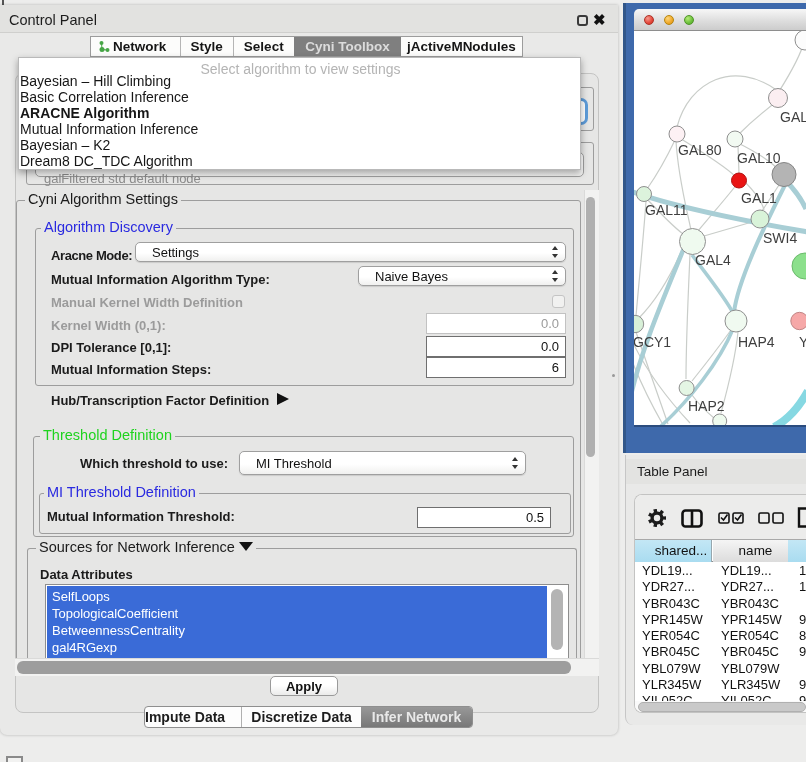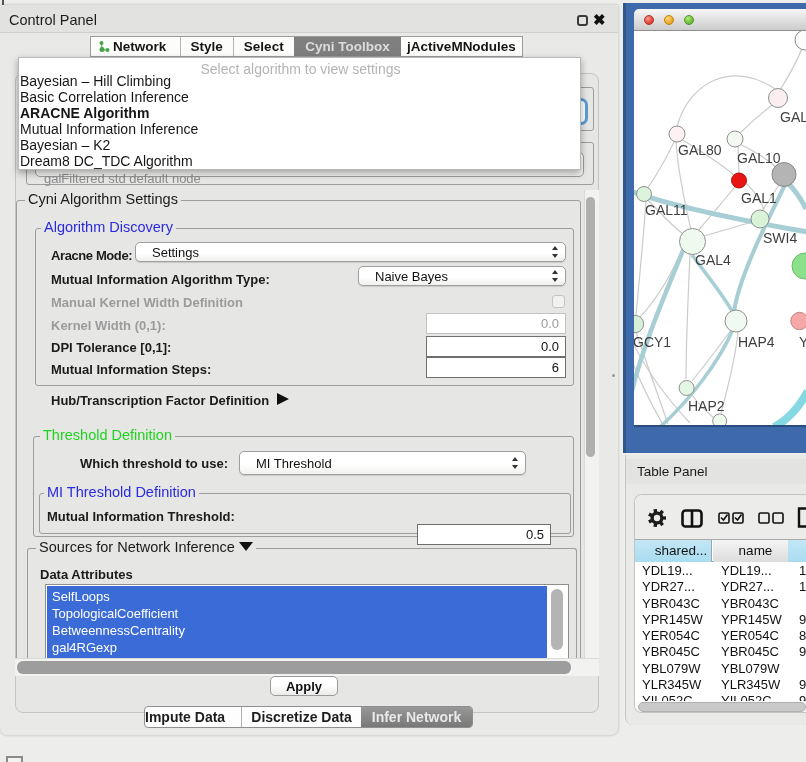--- a/index.html
+++ b/index.html
@@ -78,21 +78,21 @@
       <div class="combo" style="left:224px;top:261px;width:287px;height:24px;">
           <span class="ctext">MI Threshold</span>
         <svg class="updown" viewBox="0 0 8 14">
             <path d="M1 5 L4 1 L7 5 Z M1 9 L4 13 L7 9 Z" fill="#333"></path>
           </svg>
       </div>
       <div class="groupbox" style="left:24px;top:303px;width:532px;height:41px;">
         <span class="glabel" style="left:4px;color:#2a2ae0;">MI Threshold Definition</span>
       </div>
       <div class="abs b13" style="left:32px;top:319px;">Mutual Information Threshold:</div>
-      <div class="field" style="left:402px;top:334px;width:134px;height:21px;">0.5</div>
+      <div class="field" style="left:402px;top:317px;width:134px;height:21px;">0.5</div>
 
       <div class="groupbox" style="left:12px;top:358px;width:550px;height:220px;border-bottom:none;">
         <span class="glabel" style="left:8px;color:#1b1b1b;">Sources for Network Inference <span style="display:inline-block;width:0;height:0;border-top:9px solid #111;border-left:7px solid transparent;border-right:7px solid transparent;vertical-align:1px;"></span></span>
       </div>
       <div class="abs b13" style="left:25px;top:377px;">Data Attributes</div>
 
       <div class="abs" style="left:30px;top:394px;width:524px;height:80px;background:#fff;border:1px solid #8e8e8e;border-bottom:none;">
         <div class="abs" style="left:1px;top:1px;width:500px;height:73px;background:#3a6bd7;"></div>
         <div class="abs" style="left:6px;top:3px;font-size:13px;color:#fff;line-height:17px;">SelfLoops<br>TopologicalCoefficient<br>BetweennessCentrality<br>gal4RGexp</div>
         <div class="abs" style="left:505px;top:4px;width:12px;height:61px;background:#b4b4b4;border-radius:6px;"></div>

